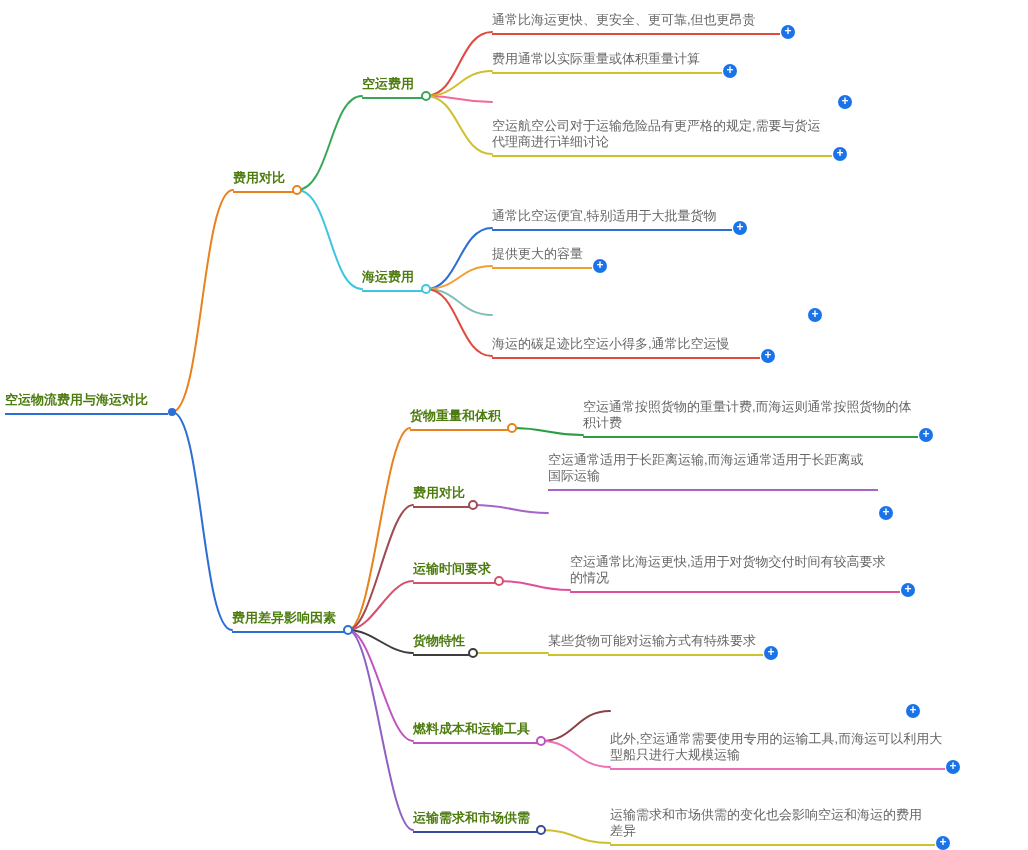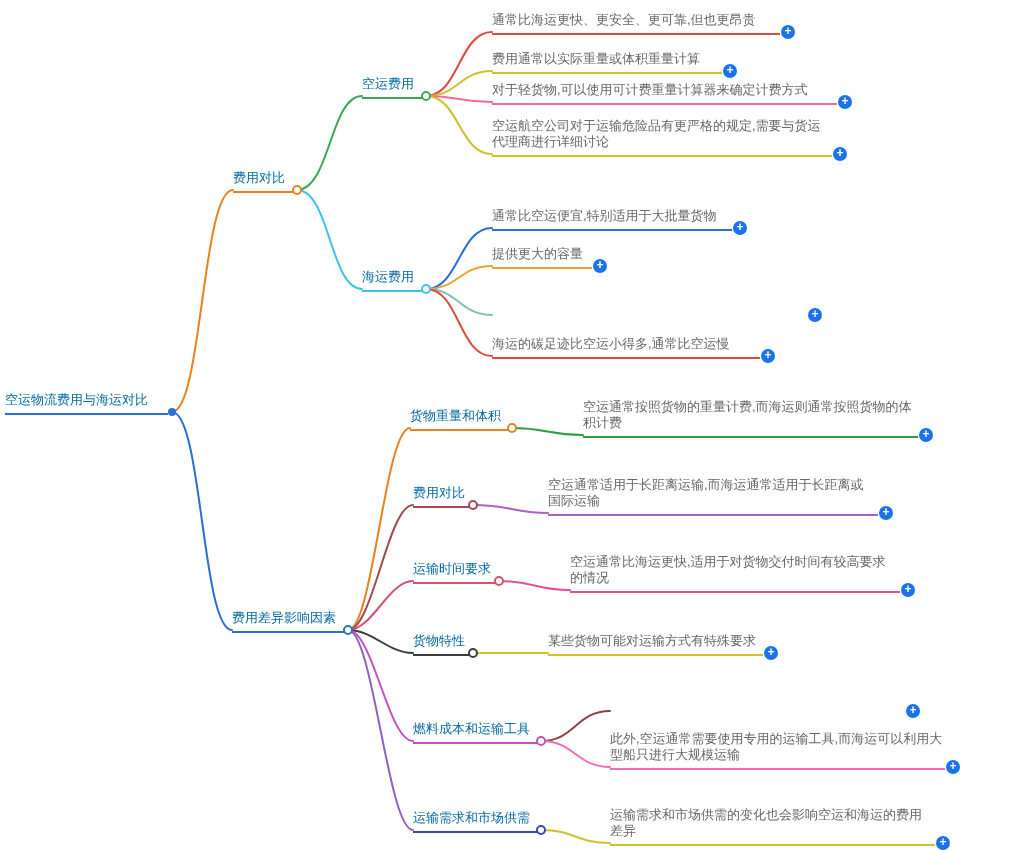--- a/index.html
+++ b/index.html
@@ -1,21 +1,21 @@
 <!DOCTYPE html>
 <html><head>
 <meta charset="utf-8">
 <style>
   *{box-sizing:border-box;margin:0;padding:0}
   html,body{background:#fafafa}
   body{font-family:"Liberation Sans","DejaVu Sans",sans-serif}
   .canvas{position:relative;width:1028px;height:850px;background:#ffffff;overflow:hidden}
   .links{position:absolute;left:0;top:0;width:1028px;height:850px;pointer-events:none}
   .node{position:absolute;font-size:13px;line-height:16px;padding:0 2px 5px 0;border-bottom:2px solid #000;white-space:normal;word-break:break-all}
-  .topic{font-weight:normal;color:#0369a1}
+  .topic{font-weight:bold;color:#4d7c0f}
   .leaf{color:#666}
   .dot{position:absolute;width:8px;height:8px;border-radius:50%}
   .ring{position:absolute;width:10px;height:10px;border-radius:50%;background:#fff;border:2px solid #000;cursor:pointer}
   .plus{position:absolute;width:14px;height:14px;border-radius:50%;background:#1a73e8;color:#fff;font-size:12px;line-height:13px;text-align:center;font-weight:bold;cursor:pointer;user-select:none}
 </style>
 </head>
 <body>
 
 <div class="canvas">
 
@@ -57,21 +57,20 @@
 
   <div class="node topic" style="left:362px;top:76px;width:60px;border-bottom-color:#3aa757">空运费用</div>
   <span class="ring" style="left:421px;top:91px;border-color:#3aa757"></span>
 
   <div class="node leaf" style="left:492px;top:12px;width:288px;border-bottom-color:#e04b3f">通常比海运更快、更安全、更可靠,但也更昂贵</div>
   <div class="plus" style="left:781px;top:25px"><span>+</span></div>
 
   <div class="node leaf" style="left:492px;top:51px;width:230px;border-bottom-color:#cfc02e">费用通常以实际重量或体积重量计算</div>
   <div class="plus" style="left:723px;top:64px"><span>+</span></div>
 
-  <div class="node leaf" style="left:492px;top:82px;width:345px;border-bottom-color:#f2699c">对于轻货物,可以使用可计费重量计算器来确定计费方式</div>
   <div class="plus" style="left:838px;top:95px"><span>+</span></div>
 
   <div class="node leaf" style="left:492px;top:118px;width:340px;border-bottom-color:#cfc02e">空运航空公司对于运输危险品有更严格的规定,需要与货运代理商进行详细讨论</div>
   <div class="plus" style="left:833px;top:147px"><span>+</span></div>
 
   <div class="node topic" style="left:362px;top:269px;width:60px;border-bottom-color:#3ec6e0">海运费用</div>
   <span class="ring" style="left:421px;top:284px;border-color:#3ec6e0"></span>
 
   <div class="node leaf" style="left:492px;top:208px;width:240px;border-bottom-color:#2b6fd4">通常比空运便宜,特别适用于大批量货物</div>
   <div class="plus" style="left:733px;top:221px"><span>+</span></div>
@@ -87,21 +86,21 @@
   <div class="node topic" style="left:232px;top:610px;width:112px;border-bottom-color:#2b6fd4">费用差异影响因素</div>
   <span class="ring" style="left:343px;top:625px;border-color:#2b6fd4"></span>
 
   <div class="node topic" style="left:410px;top:408px;width:98px;border-bottom-color:#e8821e">货物重量和体积</div>
   <span class="ring" style="left:507px;top:423px;border-color:#e8821e"></span>
   <div class="node leaf" style="left:583px;top:399px;width:335px;border-bottom-color:#2e9e44">空运通常按照货物的重量计费,而海运则通常按照货物的体积计费</div>
   <div class="plus" style="left:919px;top:428px"><span>+</span></div>
 
   <div class="node topic" style="left:413px;top:485px;width:56px;border-bottom-color:#a04a52">费用对比</div>
   <span class="ring" style="left:468px;top:500px;border-color:#a04a52"></span>
-  <div class="node leaf" style="left:548px;top:477px;width:330px;border-bottom-color:#a763c8">空运通常适用于长距离运输,而海运通常适用于长距离或国际运输</div>
+  <div class="node leaf" style="left:548px;top:452px;width:330px;border-bottom-color:#a763c8">空运通常适用于长距离运输,而海运通常适用于长距离或国际运输</div>
   <div class="plus" style="left:879px;top:506px"><span>+</span></div>
 
   <div class="node topic" style="left:413px;top:561px;width:82px;border-bottom-color:#d4526e">运输时间要求</div>
   <span class="ring" style="left:494px;top:576px;border-color:#d4526e"></span>
   <div class="node leaf" style="left:570px;top:554px;width:330px;border-bottom-color:#e0509a">空运通常比海运更快,适用于对货物交付时间有较高要求的情况</div>
   <div class="plus" style="left:901px;top:583px"><span>+</span></div>
 
   <div class="node topic" style="left:413px;top:633px;width:56px;border-bottom-color:#3d3d3d">货物特性</div>
   <span class="ring" style="left:468px;top:648px;border-color:#3d3d3d"></span>
   <div class="node leaf" style="left:548px;top:633px;width:215px;border-bottom-color:#cfc02e">某些货物可能对运输方式有特殊要求</div>

